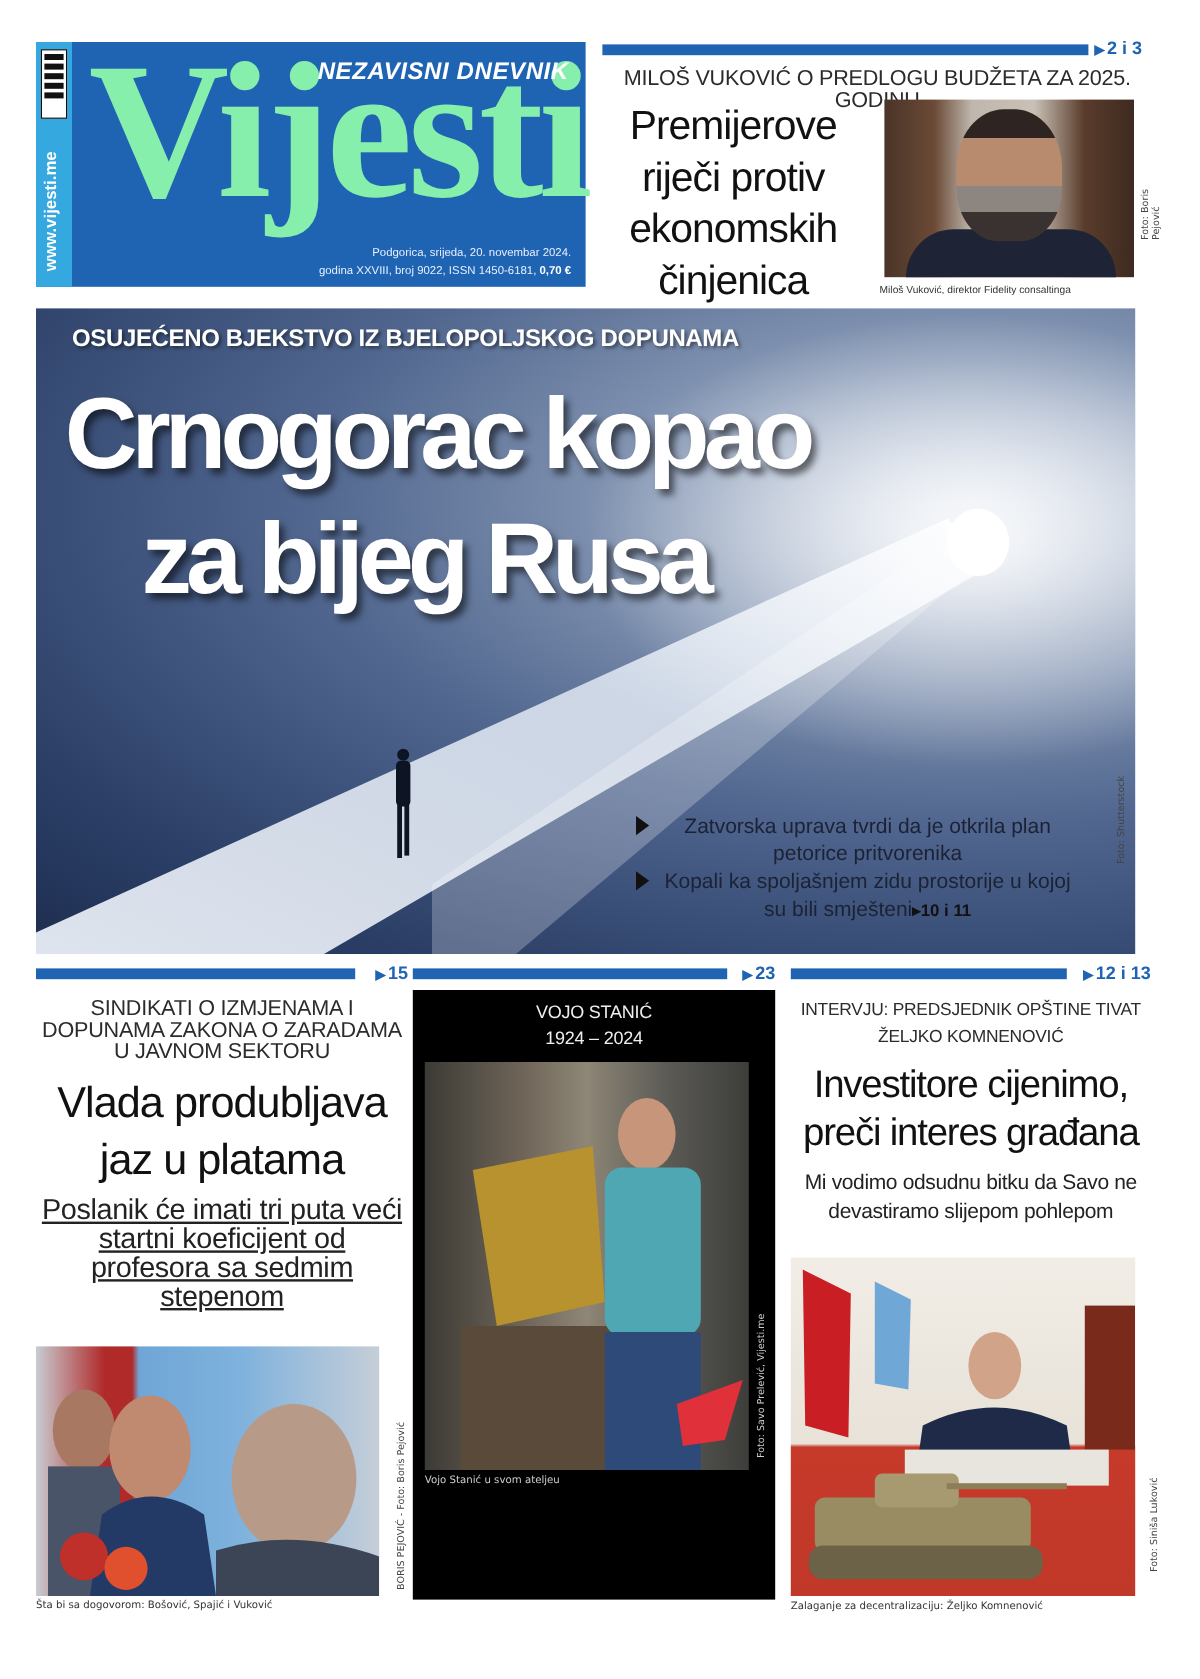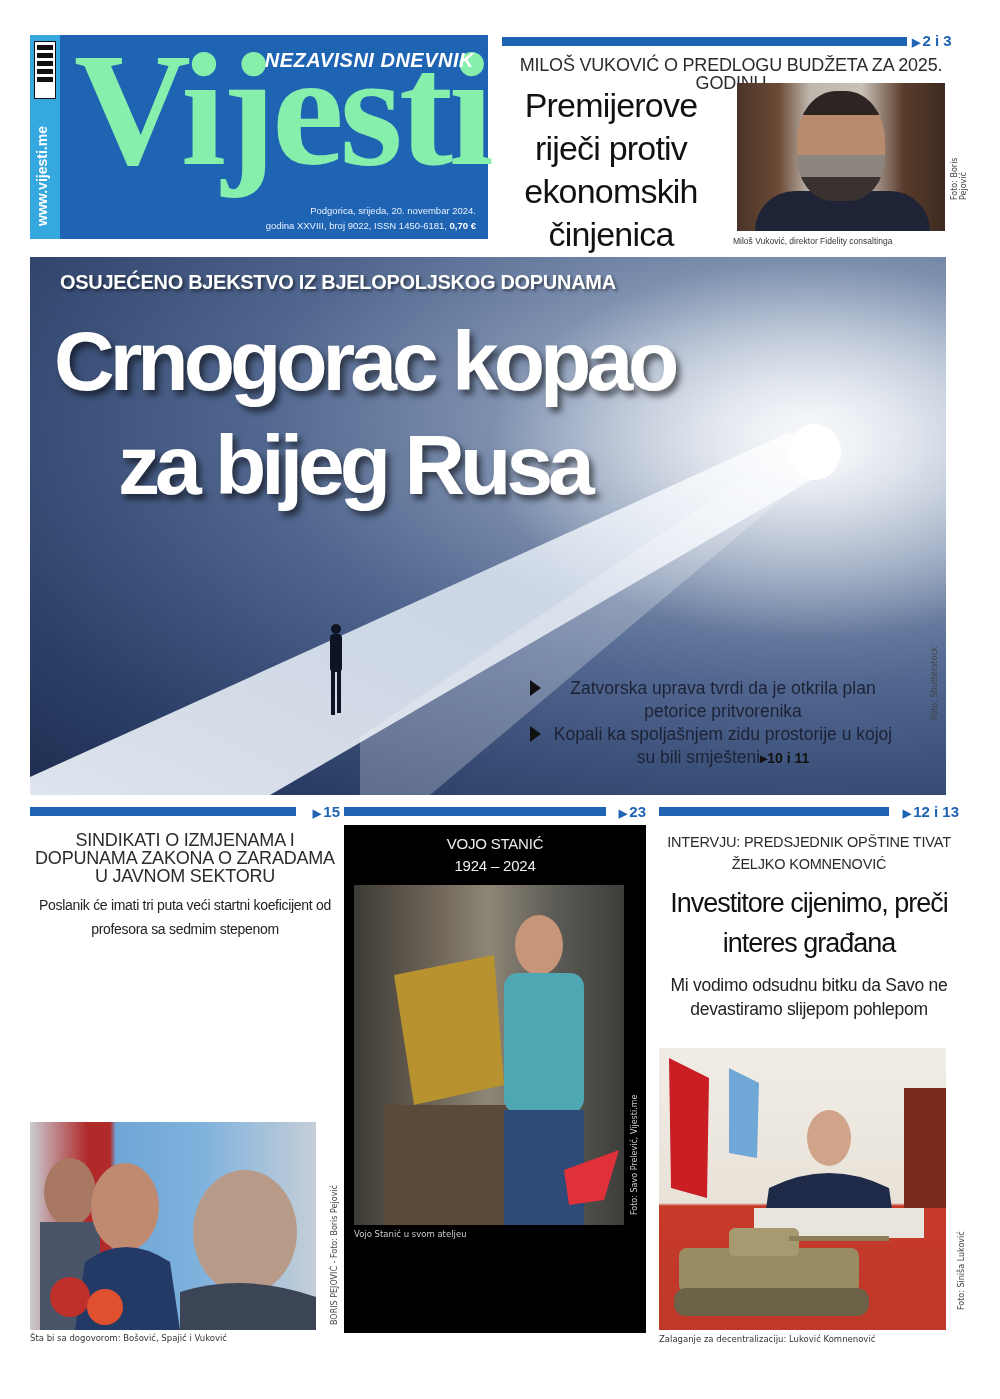--- a/index.html
+++ b/index.html
@@ -57,34 +57,34 @@
 
   .col-head{position:relative;height:20px;}
   .col-head .rule{position:absolute;left:0;top:2px;}
   .col-head .pageref{position:absolute;right:0;top:-2px;}
 
   .hl{font-family:"Liberation Sans",sans-serif;text-align:center;color:#111;}
   .deck{font-family:"Liberation Sans",sans-serif;text-align:center;color:#222;}
 
   #c1-kicker{margin-top:6px;}
   #c1-head{margin-top:10px;font-size:36px;line-height:47px;letter-spacing:-0.8px;}
-  #c1-deck{margin-top:8px;font-size:14px;line-height:24px;letter-spacing:-0.3px;}
+  #c1-deck{margin-top:8px;font-size:24px;line-height:24px;letter-spacing:-0.3px;text-decoration:underline;}
   #c1-photo{position:absolute;left:0;top:317px;width:286px;height:208px;overflow:hidden;background:linear-gradient(90deg,#c8ccd2 0%,#b02a2a 20%,#b02a2a 28%,#6fa6d6 30%,#7fb2dd 60%,#c5ced8 100%);}
   #c1-credit{position:absolute;left:300px;top:520px;transform:rotate(-90deg);transform-origin:left top;font-size:8px;color:#444;width:130px;white-space:nowrap;}
   #c1-caption{position:absolute;left:0;top:528px;font-size:8.5px;color:#333;white-space:nowrap;}
 
   #c2-box{position:absolute;left:0;top:20px;width:302px;height:508px;background:#000;}
   #c2-kicker{color:#eee;margin-top:8px;font-size:15px;line-height:22px;}
   #c2-photo{position:absolute;left:10px;top:60px;width:270px;height:340px;overflow:hidden;background:linear-gradient(90deg,#3c3a35 0%,#6e6558 30%,#8e8676 50%,#5b5a55 75%,#3d3d3a 100%);}
   #c2-credit{position:absolute;left:286px;top:390px;transform:rotate(-90deg);transform-origin:left top;font-size:8px;color:#ccc;width:110px;white-space:nowrap;}
   #c2-caption{position:absolute;left:10px;top:404px;font-size:8.5px;color:#ccc;white-space:nowrap;}
   #c2-head{position:absolute;left:0;top:420px;width:302px;color:#fff;font-size:32px;line-height:40px;letter-spacing:-0.5px;}
 
   #c3-kicker{margin-top:6px;font-size:14.5px;line-height:22px;}
-  #c3-head{margin-top:8px;font-size:27px;line-height:40px;letter-spacing:-1px;}
+  #c3-head{margin-top:8px;font-size:32px;line-height:40px;letter-spacing:-1px;}
   #c3-deck{margin-top:10px;font-size:17.5px;line-height:24px;letter-spacing:-0.3px;}
   #c3-photo{position:absolute;left:0;top:243px;width:287px;height:282px;overflow:hidden;background:linear-gradient(180deg,#f1ede6 0%,#e8e2d8 55%,#c63a2a 56%,#c03828 100%);}
   #c3-credit{position:absolute;left:298px;top:505px;transform:rotate(-90deg);transform-origin:left top;font-size:8px;color:#444;width:80px;white-space:nowrap;}
   #c3-caption{position:absolute;left:0;top:529px;font-size:8.5px;color:#333;white-space:nowrap;}
 </style>
 </head>
 <body>
 
 <div id="masthead" class="abs">
   <div id="mast-strip" class="abs">
@@ -151,20 +151,21 @@
   </div>
 </div>
 <div id="main-credit" class="abs">Foto: Shutterstock</div>
 
 <div id="c1" class="col">
   <div class="col-head">
     <div class="rule" style="width:266px;"></div>
     <div class="pageref"><span class="arrow">▶</span><span>15</span></div>
   </div>
   <div id="c1-kicker" class="kicker">SINDIKATI O IZMJENAMA I DOPUNAMA ZAKONA O ZARADAMA U JAVNOM SEKTORU</div>
+  <div id="c1-head" class="hl">Vlada produbljava jaz u platama</div>
   <div id="c1-deck" class="deck">Poslanik će imati tri puta veći startni koeficijent od profesora sa sedmim stepenom</div>
   <div id="c1-photo">
     <svg width="286" height="208" viewBox="0 0 286 208">
       <ellipse cx="40" cy="70" rx="26" ry="34" fill="#a87862"></ellipse>
       <rect x="10" y="100" width="60" height="108" fill="#4a5468"></rect>
       <ellipse cx="95" cy="85" rx="34" ry="44" fill="#c08a70"></ellipse>
       <path d="M55 140 Q95 110 140 140 L150 208 L45 208 Z" fill="#243a66"></path>
       <ellipse cx="215" cy="110" rx="52" ry="62" fill="#b89a88"></ellipse>
       <path d="M150 170 Q215 150 286 175 L286 208 L150 208 Z" fill="#3b4555"></path>
       <circle cx="40" cy="175" r="20" fill="#c0302a"></circle>
@@ -216,14 +217,14 @@
       <ellipse cx="170" cy="90" rx="22" ry="28" fill="#d1a48a"></ellipse>
       <path d="M110 140 Q170 110 230 140 L235 175 L105 175 Z" fill="#1e2a48"></path>
       <rect x="95" y="160" width="170" height="30" fill="#e8e4de"></rect>
       <rect x="20" y="200" width="180" height="45" rx="8" fill="#9a8c62"></rect>
       <rect x="70" y="180" width="70" height="28" rx="6" fill="#a89a70"></rect>
       <rect x="130" y="188" width="100" height="5" fill="#8c7e56"></rect>
       <rect x="15" y="240" width="195" height="28" rx="12" fill="#6c6248"></rect>
     </svg>
   </div>
   <div id="c3-credit">Foto: Siniša Luković</div>
-  <div id="c3-caption">Zalaganje za decentralizaciju: Luković Komnenović</div>
+  <div id="c3-caption">Zalaganje za decentralizaciju: Željko Komnenović</div>
 </div>
 
 </body></html>

